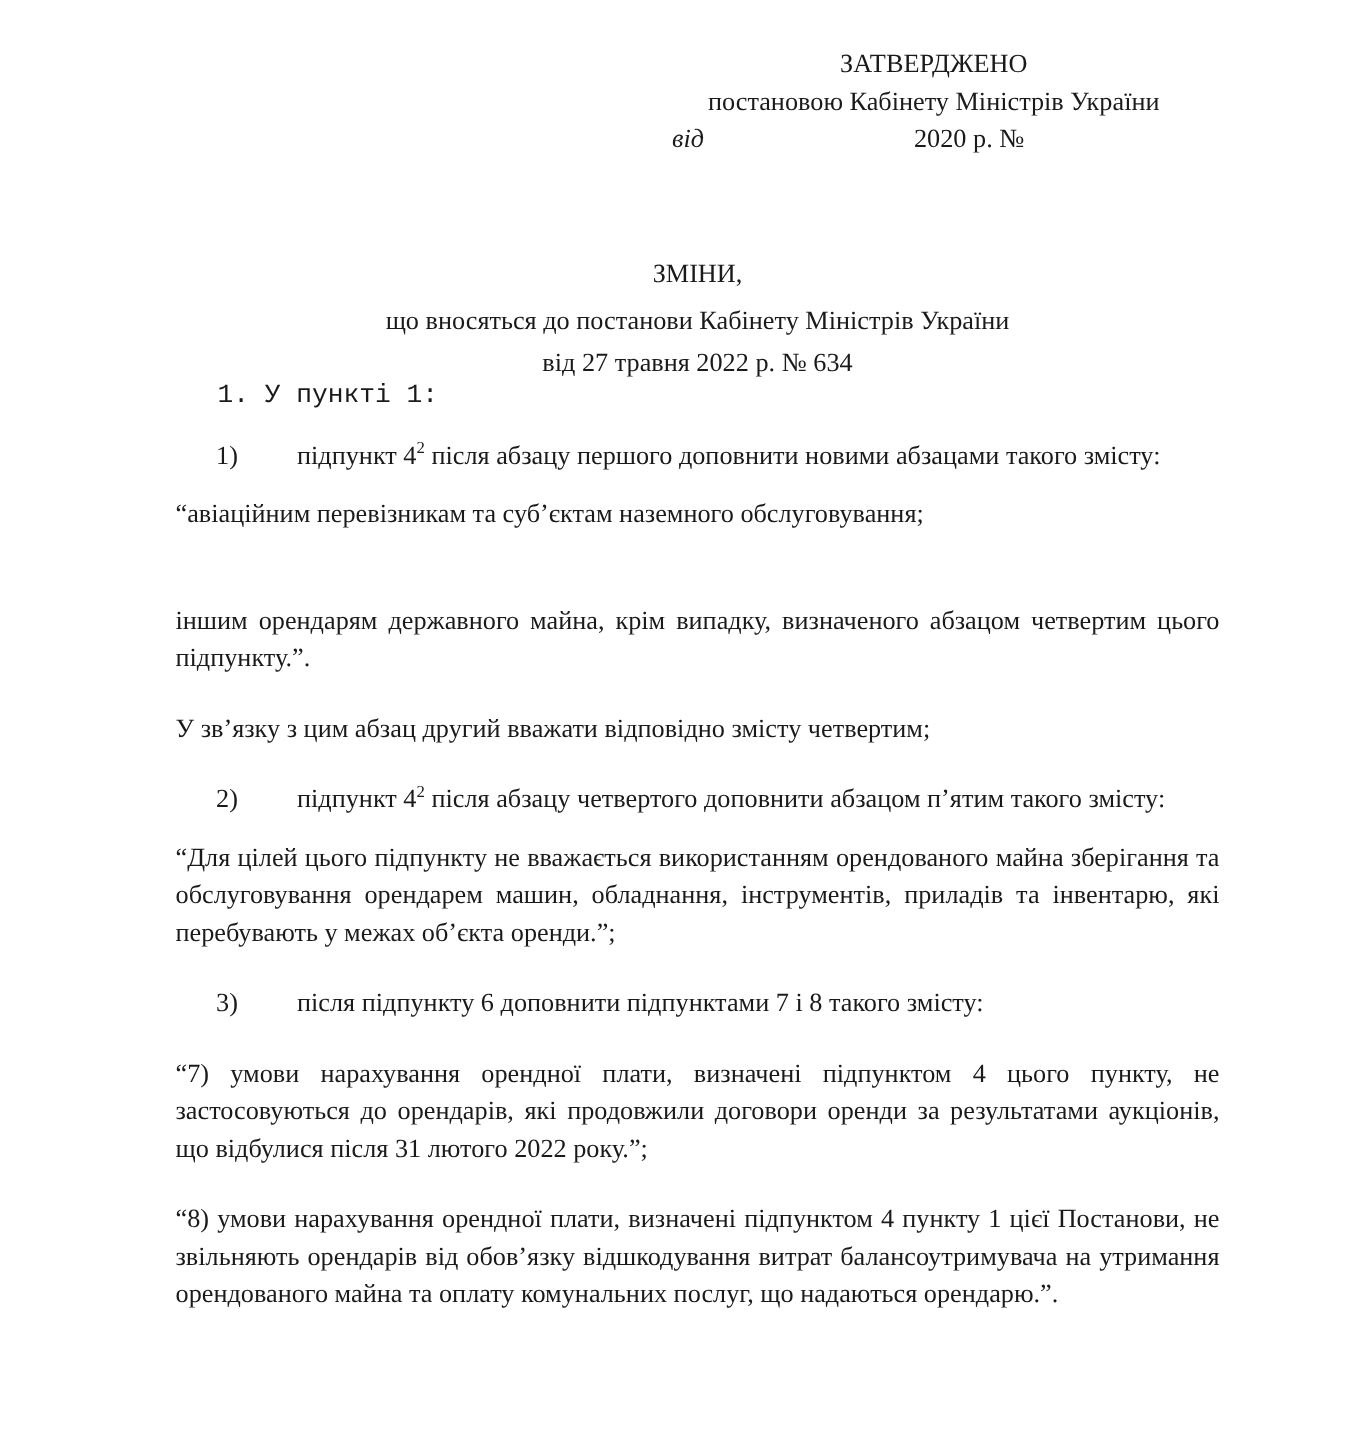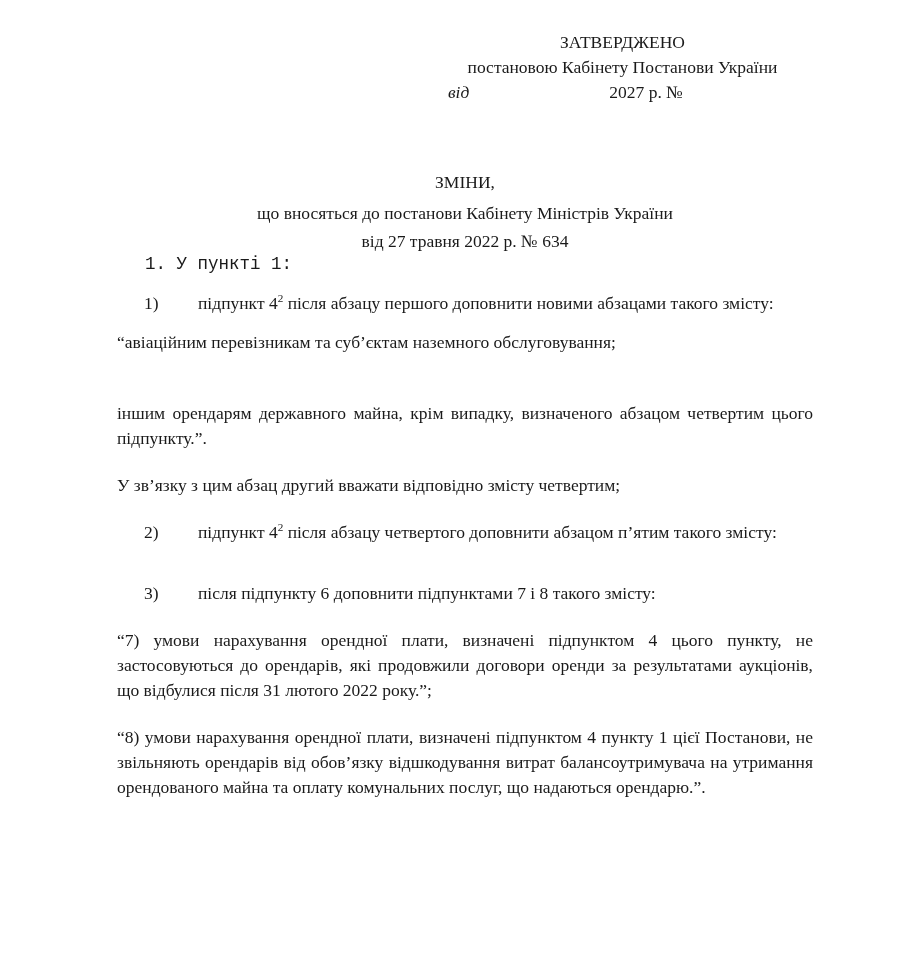--- a/index.html
+++ b/index.html
@@ -109,25 +109,25 @@
     line-height: 0;
   }
 </style>
 </head>
 <body>
 
 <div class="page">
 
   <div class="approval-block">
     <div class="approval-line">ЗАТВЕРДЖЕНО</div>
-    <div class="approval-line">постановою Кабінету Постанови України</div>
+    <div class="approval-line">постановою Кабінету Міністрів України</div>
     <div class="approval-date-row">
       <span class="date-from">від</span>
       <span class="date-blank"></span>
-      <span class="date-year">2027 р. №</span>
+      <span class="date-year">2020 р. №</span>
     </div>
   </div>
 
   <div class="doc-title">
     <div class="title-main">ЗМІНИ,</div>
     <div class="title-sub">що вносяться до постанови Кабінету Міністрів України</div>
     <div class="title-sub">від 27 травня 2022 р. № 634</div>
   </div>
 
   <div class="body">
@@ -153,20 +153,21 @@
     <p class="para">У зв’язку з цим абзац другий вважати відповідно змісту четвертим;</p>
 
     <div class="gap-md"></div>
 
     <p class="para numbered">
       <span class="marker">2)</span><span>підпункт 4</span><sup>2</sup><span> після абзацу четвертого доповнити абзацом п’ятим такого змісту:</span>
     </p>
 
     <div class="gap-sm"></div>
 
+    <p class="para">“Для цілей цього підпункту не вважається використанням орендованого майна зберігання та обслуговування орендарем машин, обладнання, інструментів, приладів та інвентарю, які перебувають у межах об’єкта оренди.”;</p>
 
     <div class="gap-md"></div>
 
     <p class="para numbered">
       <span class="marker">3)</span><span>після підпункту 6 доповнити підпунктами 7 і 8 такого змісту:</span>
     </p>
 
     <div class="gap-md"></div>
 
     <p class="para">“7) умови нарахування орендної плати, визначені підпунктом 4 цього пункту, не застосовуються до орендарів, які продовжили договори оренди за результатами аукціонів, що відбулися після 31 лютого 2022 року.”;</p>

